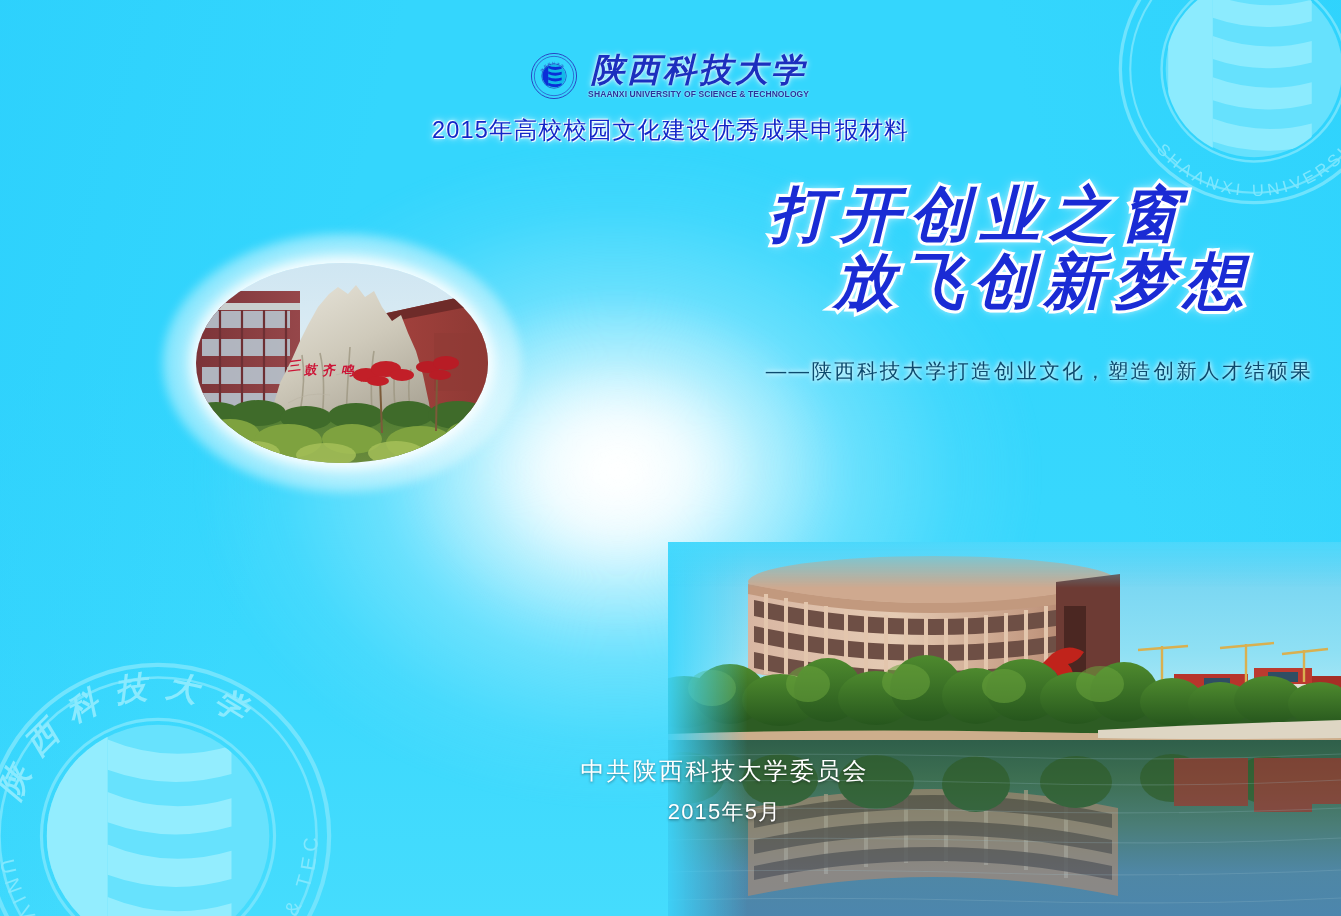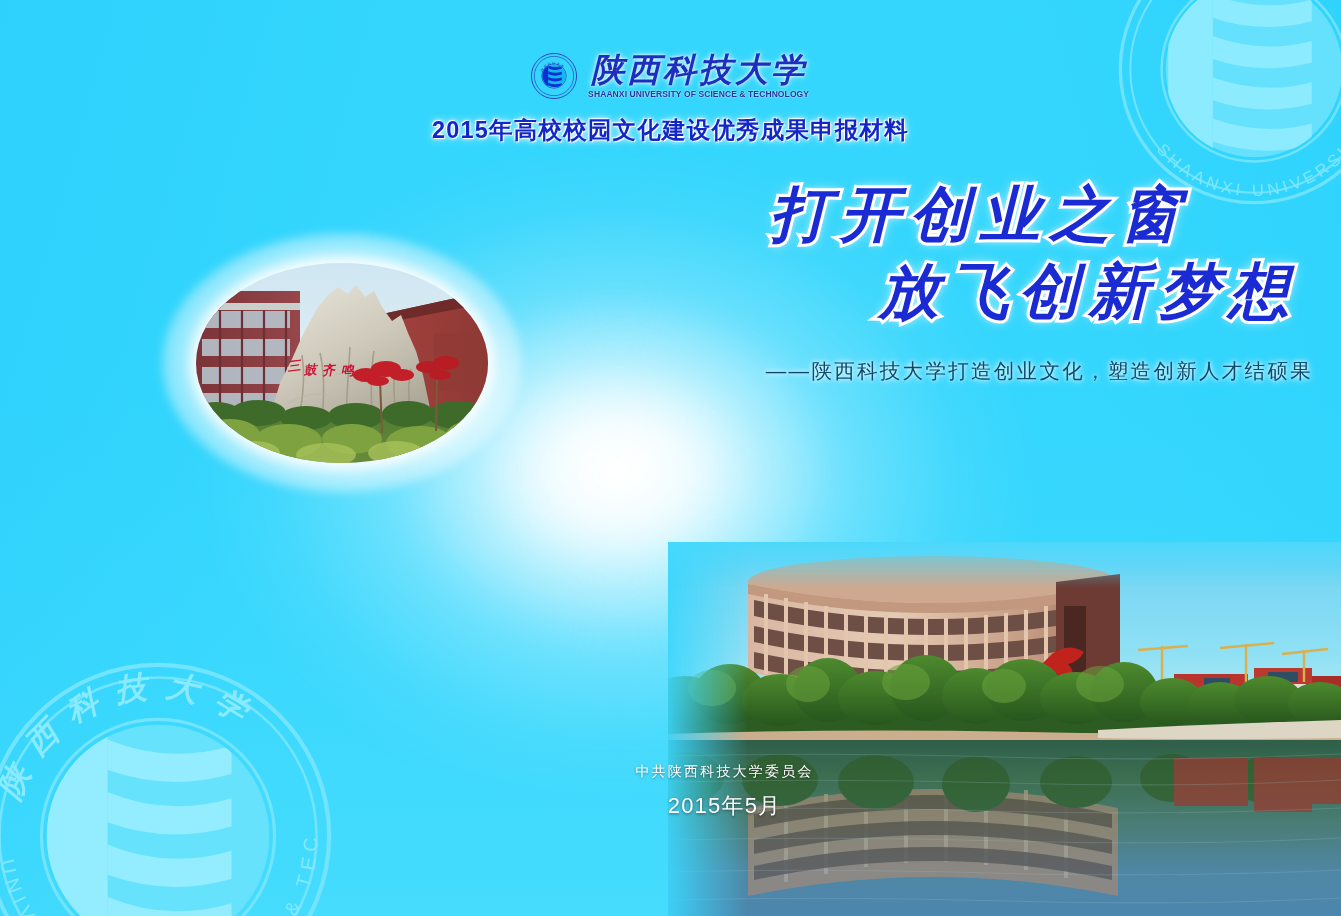--- a/index.html
+++ b/index.html
@@ -68,21 +68,21 @@
   }
   .logo-en{
     margin-top:4px;
     font-size:8.6px;font-weight:bold;color:#27349c;
     letter-spacing:.1px;white-space:nowrap;
     transform:scaleX(.99);
     text-shadow:0 0 2px rgba(255,255,255,.9);
   }
   .banner{
     margin-top:14px;
-    font-size:23.5px;font-weight:bold;color:#1327c8;
+    font-size:23.5px;font-weight:normal;color:#1327c8;
     letter-spacing:1.2px;white-space:nowrap;
     text-shadow:
        0 0 4px rgba(255,255,255,1),
        0 0 8px rgba(255,255,255,.95),
       -1px -1px 0 rgba(255,255,255,.9),
        1px  1px 0 rgba(255,255,255,.9);
   }
 
   
   .title-block{
@@ -97,21 +97,21 @@
     letter-spacing:10px;
     white-space:nowrap;
     line-height:1.12;
     -webkit-text-stroke:6px #ffffff;
     paint-order:stroke fill;
     text-shadow:
        0 0 6px rgba(255,255,255,.95),
        0 0 13px rgba(255,255,255,.75);
   }
   .title-line.l1{padding-right:18px;}
-  .title-line.l2{padding-left:110px;margin-top:10px;text-align:right;}
+  .title-line.l2{padding-left:110px;margin-top:0;}
 
   .subtitle{
     position:absolute;right:28px;top:357px;
     font-size:20.5px;color:#0c4a6e;font-weight:500;
     letter-spacing:2.3px;white-space:nowrap;
     text-shadow:0 0 4px rgba(255,255,255,.98),0 0 9px rgba(255,255,255,.8);
   }
 
   
   .oval-wrap{
@@ -149,24 +149,23 @@
     position:absolute;left:0;top:0;width:100%;height:46px;
     background:linear-gradient(180deg,rgba(70,217,253,.85),rgba(70,217,253,0));
     z-index:6;pointer-events:none;
   }
   .credit{
     position:absolute;left:0;right:0;top:755px;
     text-align:center;color:#ffffff;
     z-index:8;
   }
   .credit .org{
-    font-size:14px;letter-spacing:2.2px;
+    font-size:24px;letter-spacing:2.2px;
     text-shadow:0 1px 3px rgba(0,0,0,.45);
     padding-left:108px;
-    margin-top:8px;
   }
   .credit .date{
     margin-top:10px;font-size:22px;letter-spacing:1.2px;
     text-shadow:0 1px 3px rgba(0,0,0,.45);
     padding-left:108px;
   }
 </style>
 </head>
 <body>
 

